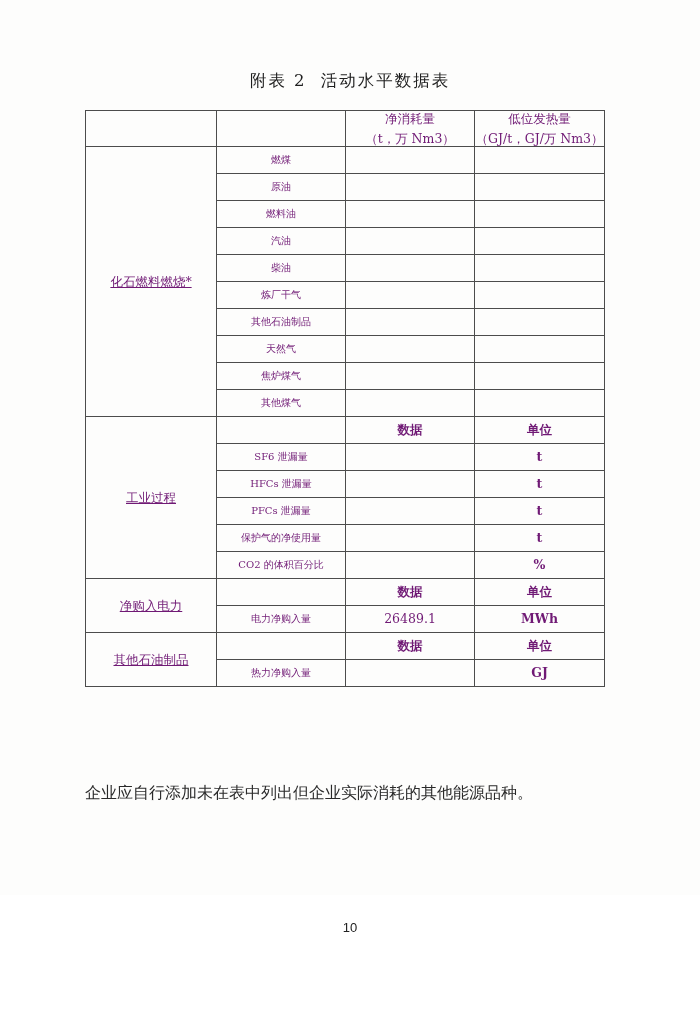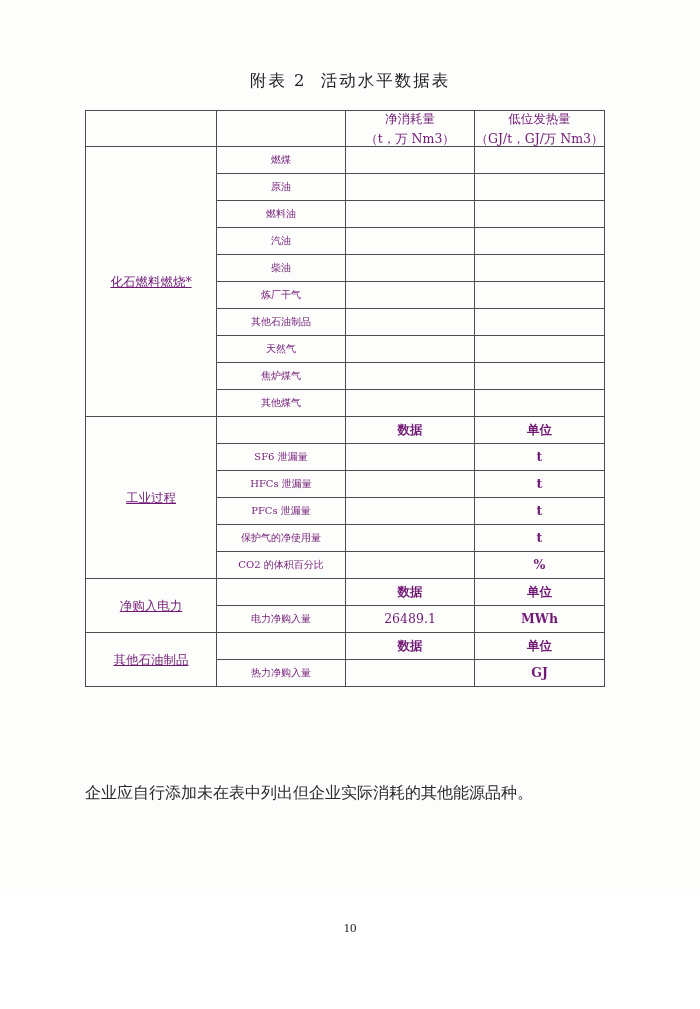--- a/index.html
+++ b/index.html
@@ -89,21 +89,21 @@
     font-family: "DejaVu Serif", serif;
   }
   .page-number {
     position: absolute;
     top: 920px;
     left: 0;
     width: 700px;
     text-align: center;
     font-size: 13px;
     color: #222;
-    font-family: Liberation Serif, serif;
+    font-family: Liberation Sans, sans-serif;
   }
 </style>
 </head>
 <body>
 
 <div class="page">
 
   <div class="doc-title">
     <span>附表 2</span><span class="gap"></span><span>活动水平数据表</span>
   </div>

